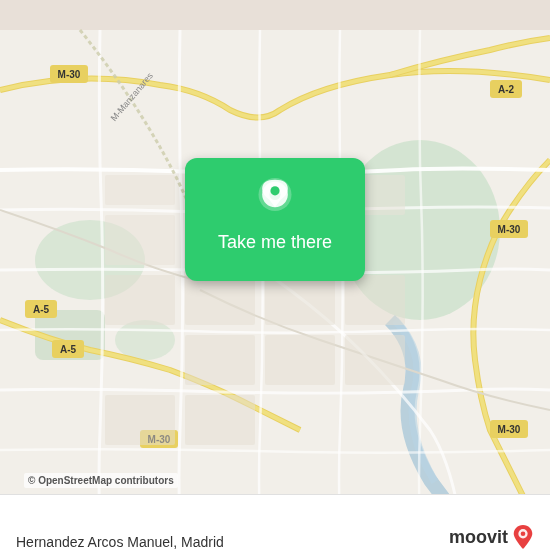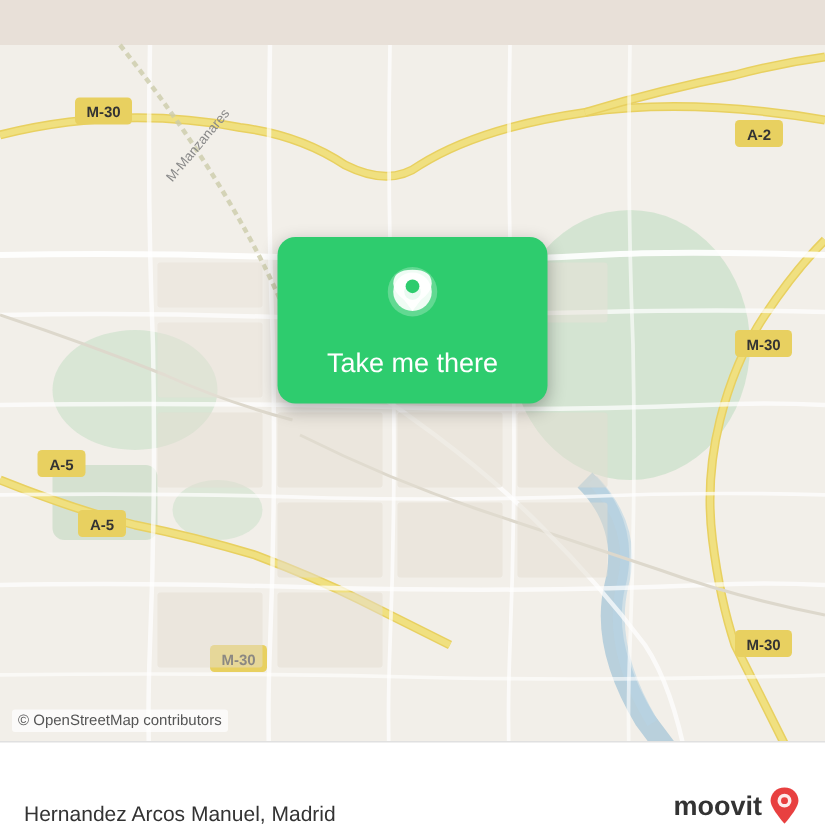--- a/index.html
+++ b/index.html
@@ -65,38 +65,39 @@
       width: 22px;
       height: 26px;
       position: relative;
       margin-left: 2px;
     }
 
     
     #attribution {
       position: absolute;
       bottom: 62px;
-      left: 8px;
+      left: 24px;
       font-size: 10px;
       color: #555;
       background: rgba(255,255,255,0.7);
       padding: 2px 4px;
       border-radius: 2px;
       z-index: 5;
+      font-weight: bold;
     }
 
     
     #take-me-there-card {
       position: absolute;
       top: 158px;
       left: 50%;
       transform: translateX(-50%);
       background: #2ecc6e;
       border-radius: 12px;
-      padding: 20px 28px 16px;
+      padding: 20px 28px 28px;
       display: flex;
       flex-direction: column;
       align-items: center;
       z-index: 10;
       cursor: pointer;
       min-width: 180px;
       box-shadow: 0 4px 12px rgba(0,0,0,0.3);
       text-align: right;
     }
 

